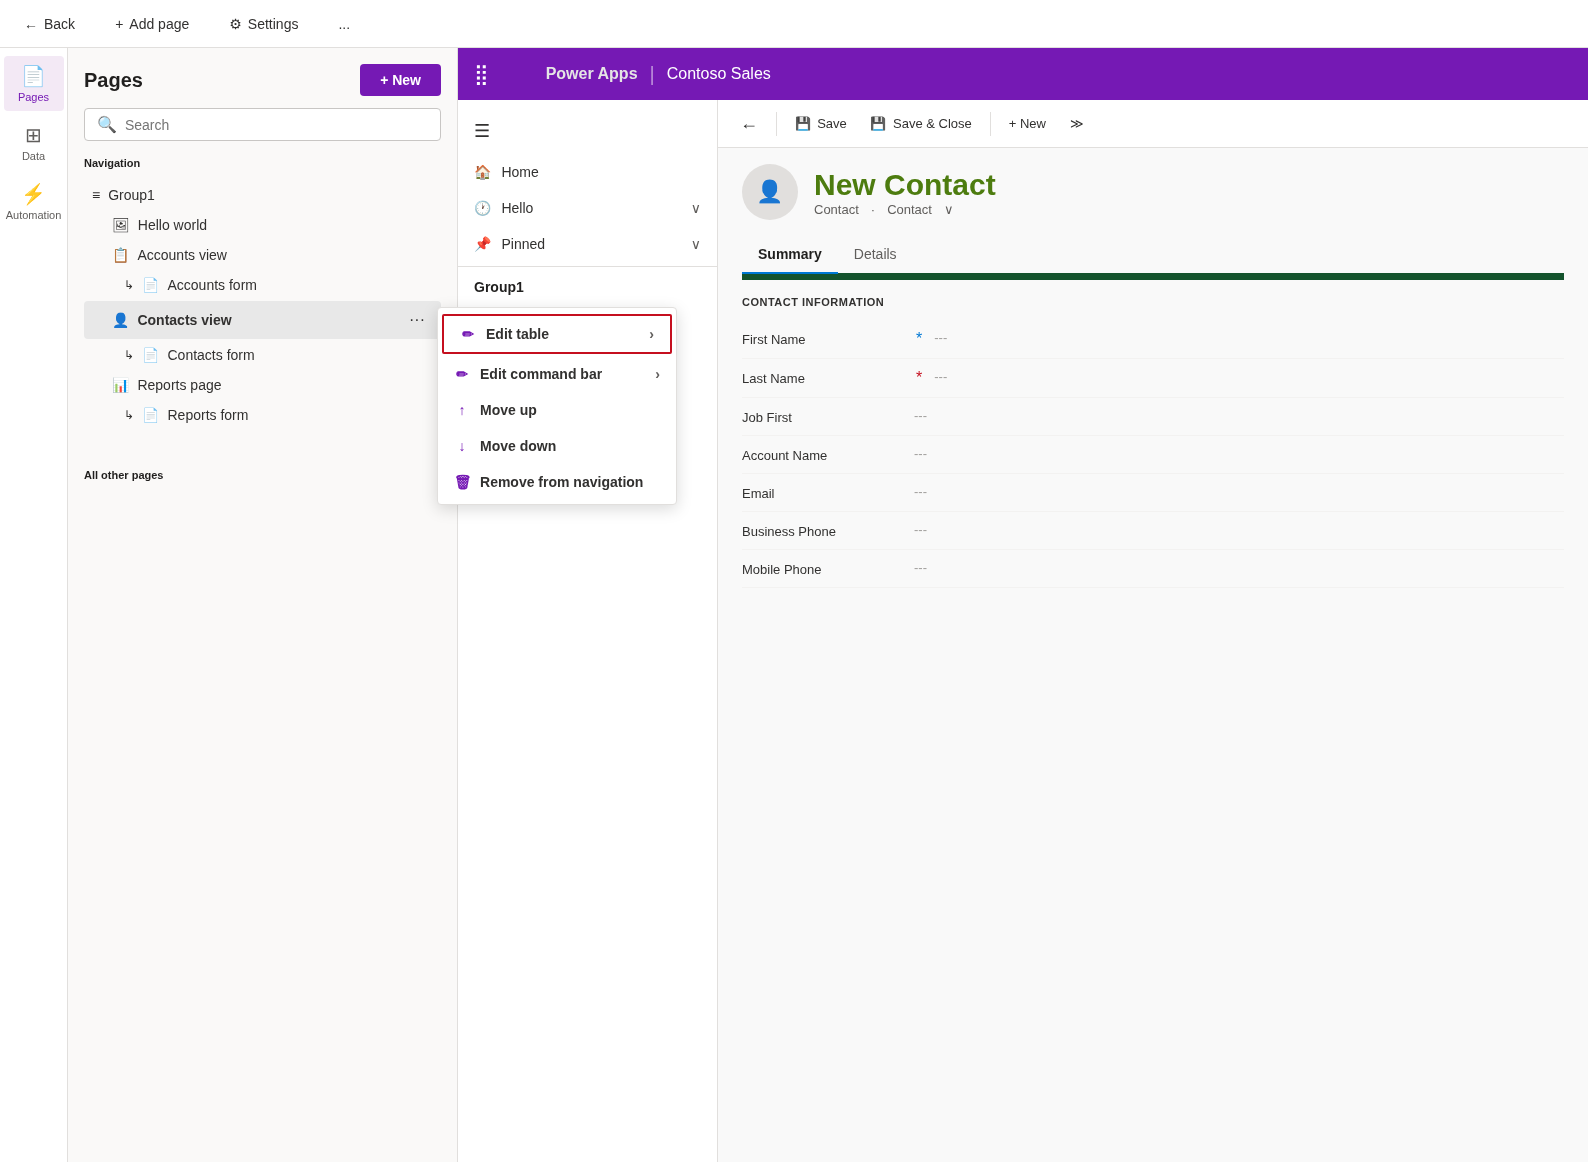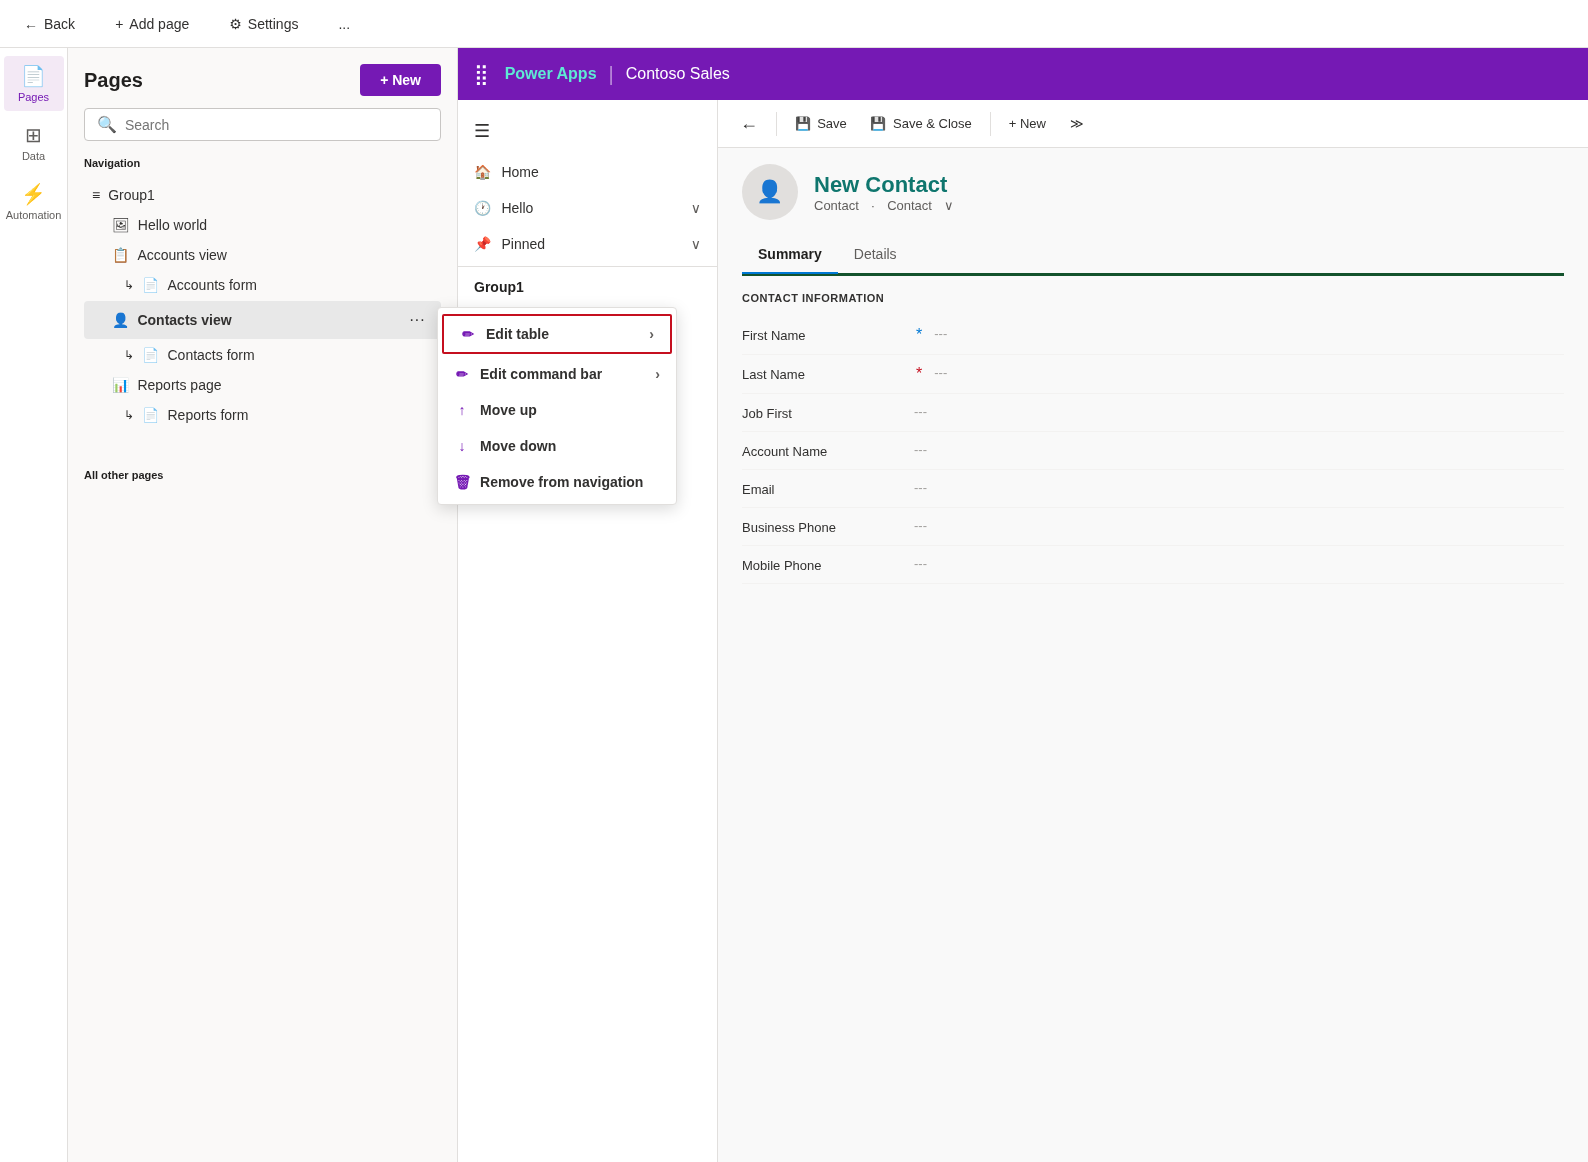--- a/index.html
+++ b/index.html
@@ -102,21 +102,21 @@
     .app-header {
       height: 52px;
       background: #7519b4;
       display: flex;
       align-items: center;
       padding: 0 16px;
       gap: 12px;
       flex-shrink: 0;
     }
     .app-header-grid { color: #fff; font-size: 20px; margin-right: 4px; }
-    .app-header-title { color: #5eead4; font-size: 16px; font-weight: 700; }
+    .app-header-title { color: #e5e5e5; font-size: 16px; font-weight: 700; margin-left: 41px; }
     .app-header-sep { color: rgba(255,255,255,0.5); font-size: 20px; }
     .app-header-subtitle { color: #fff; font-size: 16px; }
 
     
     .app-content {
       display: flex;
       flex: 1;
       overflow: hidden;
     }
 
@@ -211,24 +211,24 @@
     }
     .contact-header {
       display: flex; align-items: center; gap: 16px;
       margin-bottom: 16px;
     }
     .contact-avatar {
       width: 56px; height: 56px; border-radius: 50%;
       background: #e1dfdd; display: flex; align-items: center; justify-content: center;
       font-size: 22px; color: #605e5c;
     }
-    .contact-title { font-size: 22px; font-weight: 700; color: #0f766e; }
+    .contact-title { font-size: 30px; font-weight: 700; color: #4d7c0f; }
     .contact-subtitle { font-size: 13px; color: #605e5c; display: flex; align-items: center; gap: 12px; }
     .contact-tabs {
-      display: flex; gap: 0; border-bottom: 3px solid #14532d; margin-bottom: 16px;
+      display: flex; gap: 0; border-bottom: 7px solid #14532d; margin-bottom: 16px;
     }
     .contact-tab {
       padding: 10px 16px; font-size: 14px; cursor: pointer; color: #605e5c;
       border-bottom: 2px solid transparent; margin-bottom: -1px;
     }
     .contact-tab.active { color: #201f1e; font-weight: 600; border-bottom: 2px solid #0078d4; }
 
     .form-section-title {
       font-size: 11px; font-weight: 700; color: #323130;
       letter-spacing: 0.5px; margin-bottom: 12px; text-transform: uppercase;

